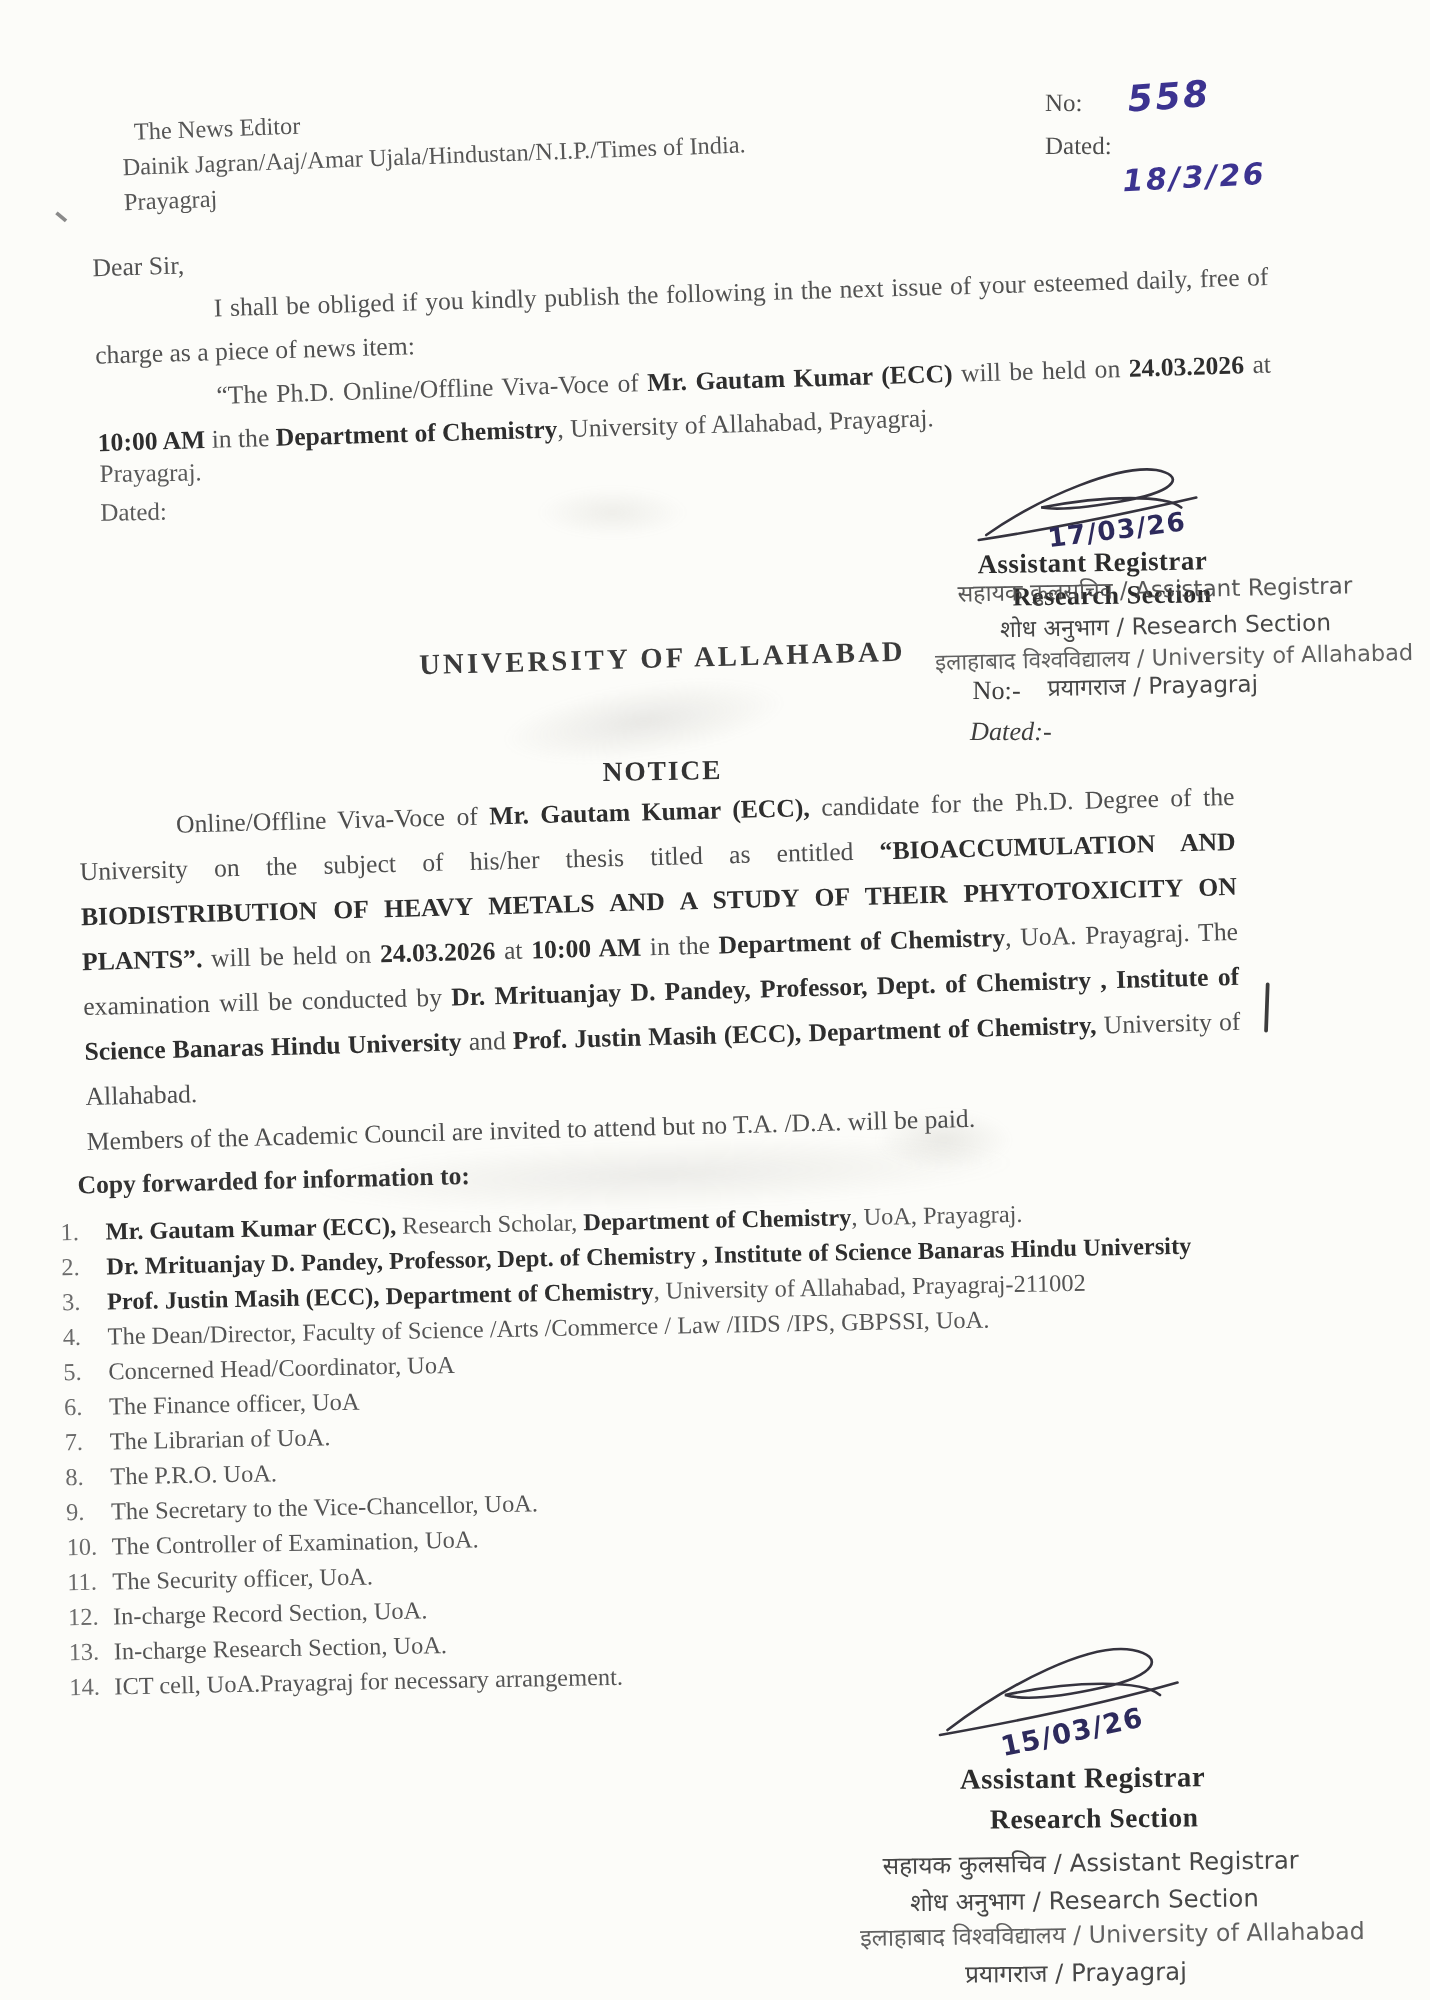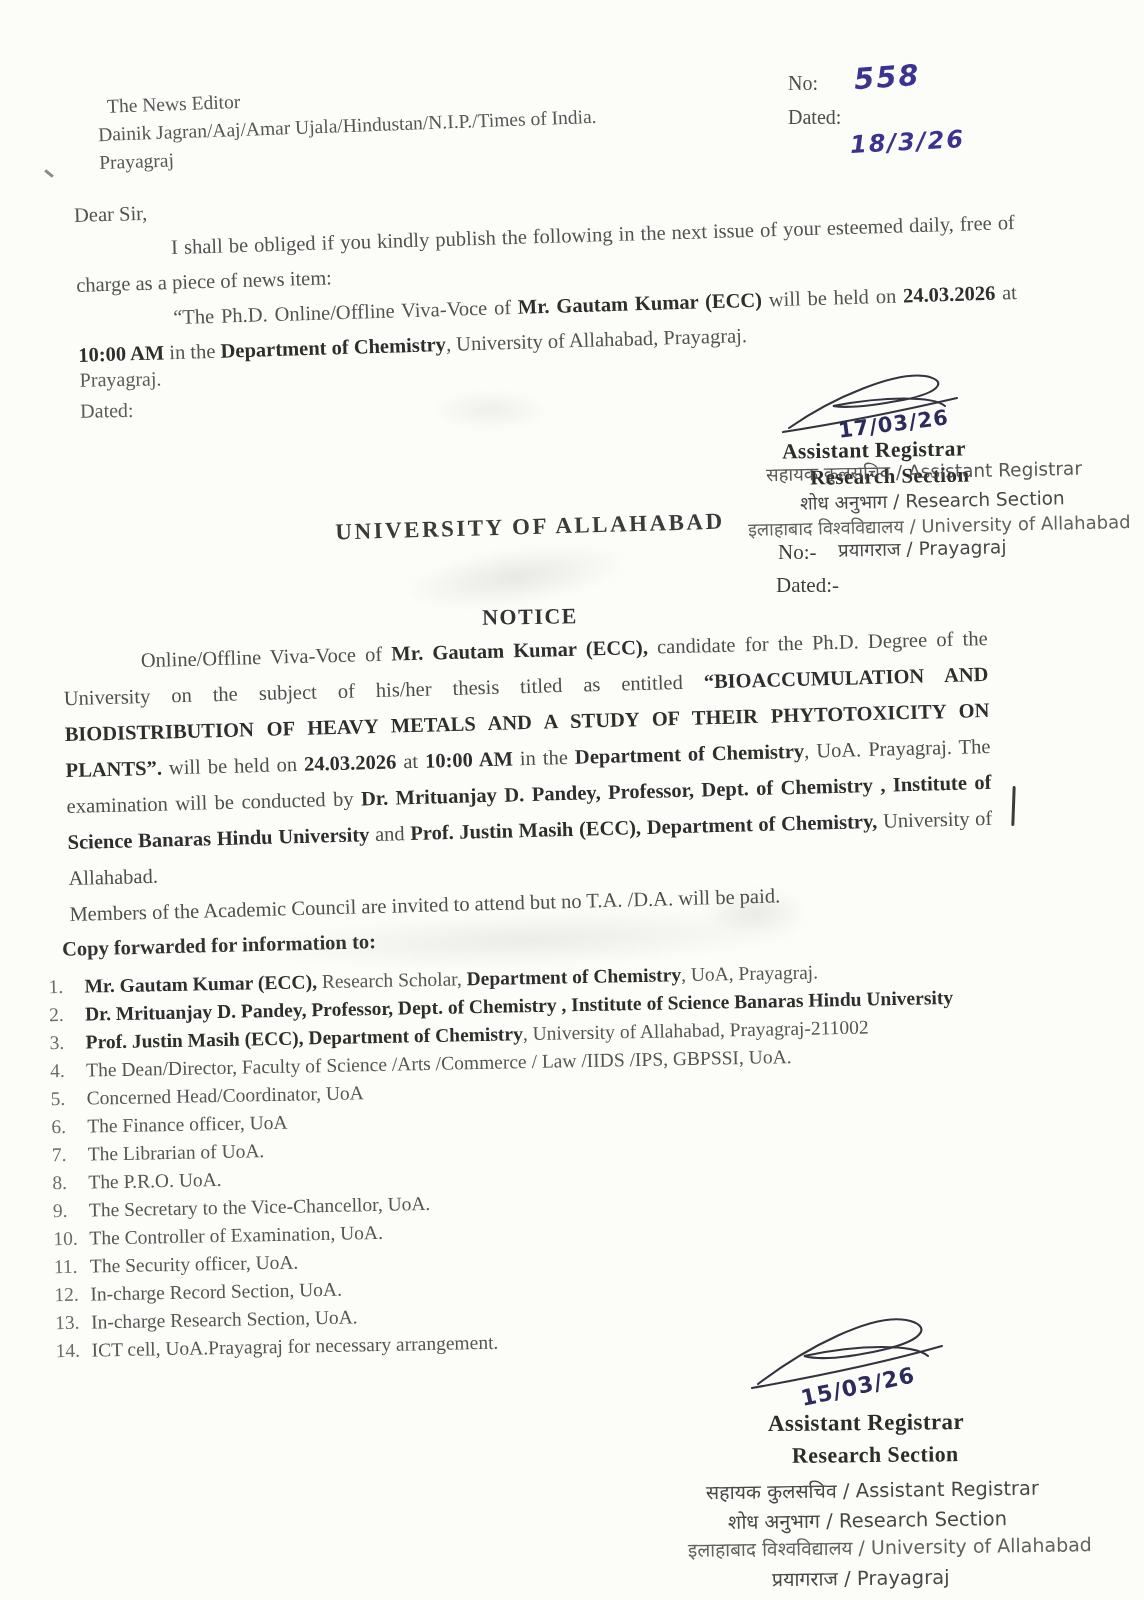--- a/index.html
+++ b/index.html
@@ -12,21 +12,21 @@
   .abs{position:absolute;}
   .b{font-weight:bold;color:#2e2e2e;}
   .serif{font-family:"Liberation Serif","DejaVu Serif",serif;}
 
   
   .recipient{left:98px;top:84px;font-size:19.5px;line-height:28px;transform:rotate(-2.1deg);color:#565656;}
   .recipient .l1{padding-left:10px;}
 
   
   .refblock{left:788px;top:72px;font-size:20px;color:#4e4e4e;}
-  .ref-row{height:34px;}
+  .ref-row{height:34px;margin-left:48px;}
   .hand{font-family:"DejaVu Sans","Liberation Sans",sans-serif;color:#3c3390;font-style:italic;letter-spacing:2px;}
   .hand-no{position:absolute;left:66px;top:-12px;font-size:29px;transform:rotate(-4deg);font-weight:bold;}
   .hand-date{position:absolute;left:62px;top:22px;font-size:24px;transform:rotate(-3deg);font-weight:bold;}
 
   
   .letter{left:76px;top:184px;width:940px;font-size:20.5px;line-height:35px;transform:rotate(-1.7deg);text-align:justify;color:#525252;}
   .letter p{margin:0;}
   .indent{text-indent:96px;}
 
   .placedate{left:80px;top:364px;font-size:20px;line-height:31px;transform:rotate(-0.9deg);color:#5a5a5a;}
@@ -37,21 +37,21 @@
   .sig-title{font-weight:bold;color:#2c2c2c;letter-spacing:0.4px;}
   .stamp-line{font-family:"DejaVu Sans","Liberation Sans",sans-serif;color:#474747;white-space:nowrap;}
 
   .mid-ar{left:782px;top:438px;font-size:21.5px;transform:rotate(-1deg);}
   .mid-rs{left:810px;top:464px;font-size:21px;transform:rotate(-1deg);z-index:1;}
   .mid-st1{left:766px;top:458px;font-size:18.5px;transform:rotate(-1.2deg);z-index:2;opacity:.9;}
   .mid-st2{left:800px;top:487px;font-size:18.5px;transform:rotate(-1.2deg);}
   .mid-st3{left:748px;top:513px;font-size:18px;transform:rotate(-1.2deg);opacity:.85;}
   .mid-no{left:778px;top:540px;font-size:21px;color:#3e3e3e;}
   .mid-st4{left:838px;top:535px;font-size:18.5px;transform:rotate(-1.2deg);}
-  .mid-dated{left:776px;top:573px;font-size:21px;color:#3e3e3e;}
+  .mid-dated{left:776px;top:573px;font-size:21px;color:#3e3e3e;font-style:italic;}
 
   
   .uni-title{left:330px;top:514px;width:400px;text-align:center;font-size:23px;font-weight:bold;color:#3b3b3b;letter-spacing:2.5px;transform:rotate(-1.6deg);}
   .notice-title{left:330px;top:604px;width:400px;text-align:center;font-size:22px;font-weight:bold;color:#333;letter-spacing:1.5px;transform:rotate(-1deg);}
 
   .notice-body{left:66px;top:632px;width:925px;font-size:20.5px;line-height:36px;text-align:justify;transform:rotate(-1.5deg);color:#4e4e4e;}
   .notice-body p{margin:0;}
   .notice-body .first{text-indent:78px;}
 
   .stray-bar{left:1012px;top:786px;width:3px;height:40px;background:#3c3c3c;transform:rotate(2deg);border-radius:2px;}

